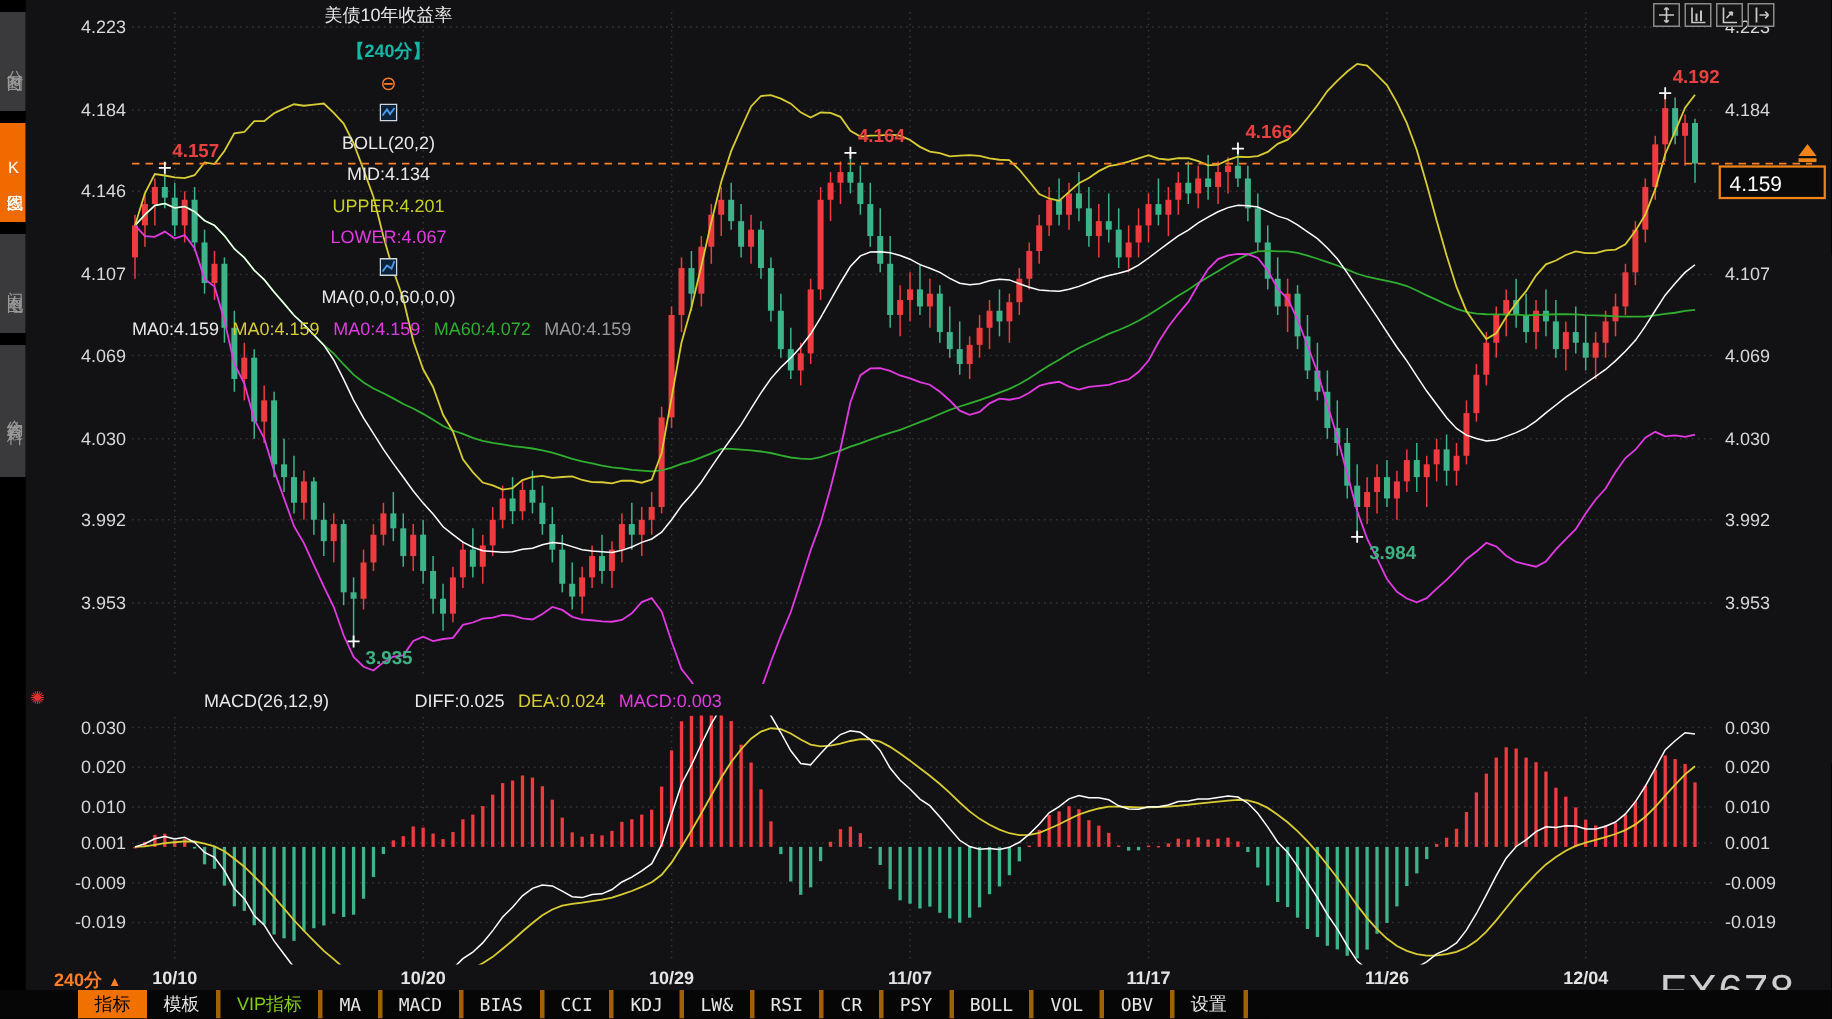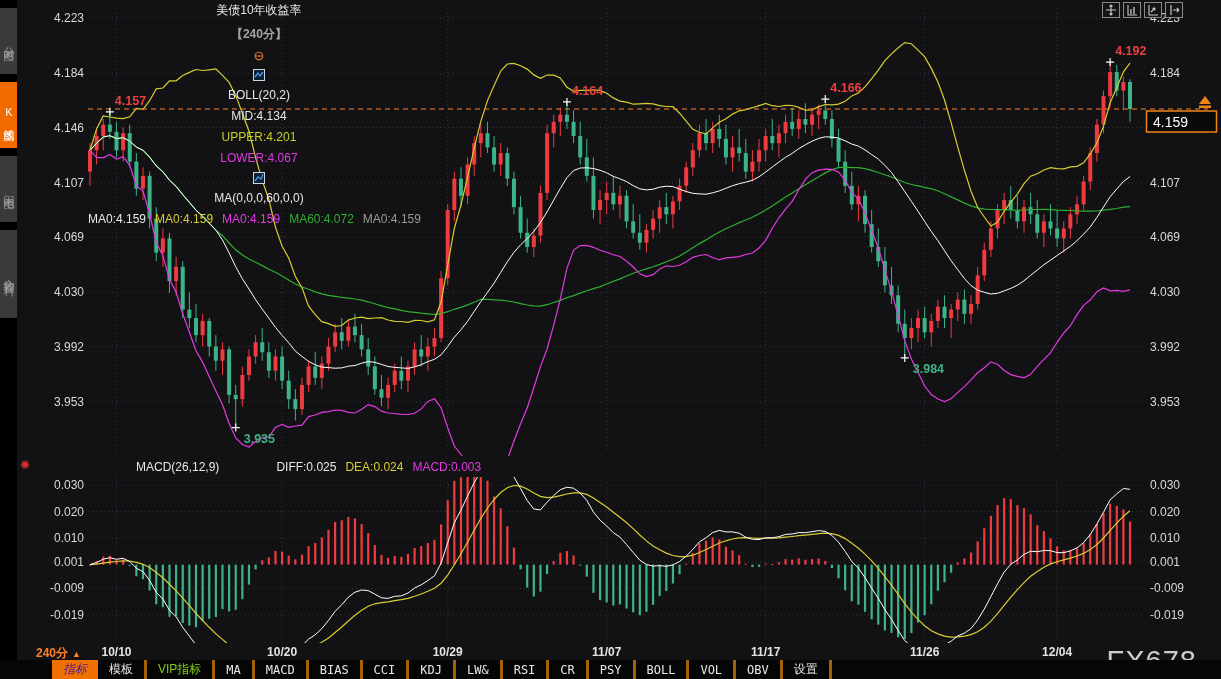--- a/index.html
+++ b/index.html
@@ -9,21 +9,21 @@
   
   #sidebar{position:absolute;left:0;top:0;width:17px;height:660px;background:#000;z-index:6;}
   .side-tab{position:absolute;left:0;width:17px;background:#3a3a3c;color:#9a9a9a;
     writing-mode:vertical-lr;text-orientation:upright;font-size:11px;line-height:17px;
     text-align:center;letter-spacing:2px;cursor:pointer;}
   .side-tab.active{background:#f06a00;color:#ffffff;}
   
   #main-header{position:absolute;left:88px;top:2px;height:16px;z-index:5;display:flex;
     align-items:center;gap:7px;font-size:12px;white-space:nowrap;flex-direction:column;}
   #main-header .w{color:#e8e8e8;} 
-  #hdr-period{color:#a3a3a3;font-weight:bold;}
+  #hdr-period{color:#14b8a6;font-weight:bold;}
   #hdr-minus{color:#ff7f27;font-size:13px;line-height:12px;}
   #hdr-upper{color:#c8d021;} #hdr-lower{color:#e23ae2;}
   .mini-chart-icon{display:inline-block;width:12px;height:12px;}
   #win-btns{position:absolute;right:38px;top:2px;z-index:7;display:flex;gap:3px;}
   .win-btn{width:16px;height:14px;background:#141414;border:1px solid #8a8a8a;display:flex;
     align-items:center;justify-content:center;cursor:pointer;}
   
   #macd-header{position:absolute;left:88px;top:460px;z-index:5;font-size:12px;display:flex;gap:9px;white-space:nowrap;}
   #macd-header .w{color:#e8e8e8;margin-left:48px;}
   #mh-dea{color:#d8cc33;} #mh-macd{color:#e23ae2;}
@@ -31,21 +31,21 @@
   
   #period-label{position:absolute;left:36px;top:645px;z-index:5;color:#ff7f27;font-size:12px;font-weight:bold;}
   #period-label .arr{font-size:9px;margin-left:4px;}
   #watermark{position:absolute;right:24px;top:645px;z-index:4;color:#e2e2e2;opacity:.9;
     font-size:29px;font-weight:500;letter-spacing:1px;}
   
   #toolbar{position:absolute;left:0;top:660px;width:1221px;height:19px;background:#060606;
     z-index:6;display:flex;align-items:stretch;padding-left:52px;box-sizing:border-box;}
   .tb-btn{display:flex;align-items:center;padding:0 11px;font-size:12px;color:#e6e6e6;
     border-right:3px solid #a16207;cursor:pointer;font-family:"DejaVu Sans Mono","Liberation Sans",sans-serif;}
-  .tb-btn.active{background:#f07100;color:#4c1d95;border-right:none;font-family:"Liberation Sans",sans-serif;font-style:italic;}
+  .tb-btn.active{background:#f07100;color:#000000;border-right:none;font-family:"Liberation Sans",sans-serif;}
   .tb-btn.vip{color:#84cc16;font-family:"Liberation Sans",sans-serif;}
 </style>
 </head>
 <body>
 
 <div id="app">
 
   <svg id="chart" width="1221" height="660" style="position:absolute;left:0;top:0;z-index:1">
       <rect x="17" y="0" width="1204" height="660" fill="#121215"></rect>
       <defs>

